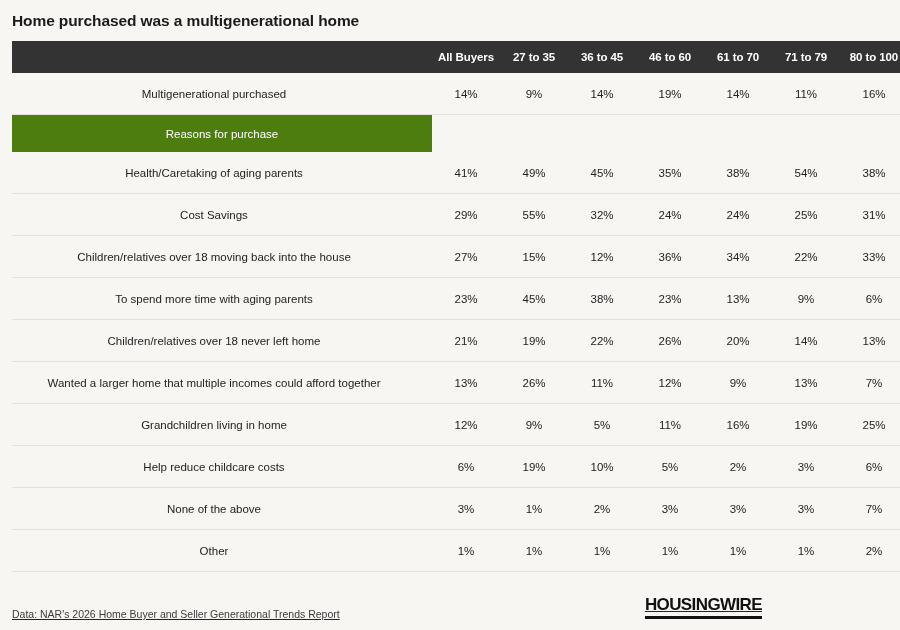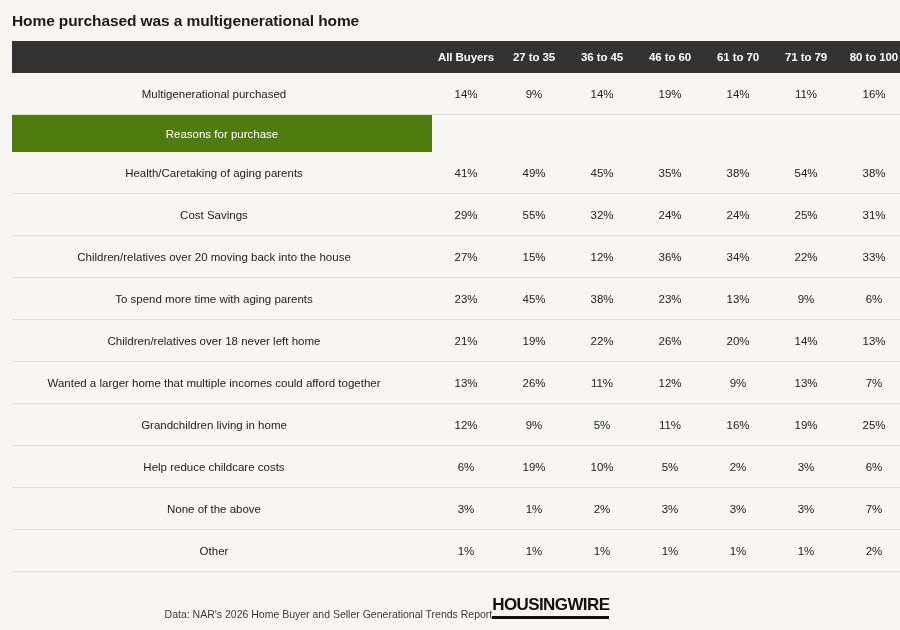--- a/index.html
+++ b/index.html
@@ -84,23 +84,24 @@
   tr.section td.label {
     text-align: center;
     padding-right: 0;
   }
   tr.section td.blank {
     background: #f7f6f2;
   }
   .footer {
     display: flex;
     align-items: flex-end;
-    justify-content: center;
+    justify-content: space-between;
     padding: 10px 0 10px 0;
     margin-top: auto;
+    text-decoration: underline;
   }
   .source {
     font-size: 10.5px;
     color: #3b3b3b;
   }
   .logo {
     font-size: 17px;
     font-weight: bold;
     letter-spacing: -0.6px;
     color: #111111;
@@ -185,21 +186,21 @@
         <td>29%</td>
         <td>55%</td>
         <td>32%</td>
         <td>24%</td>
         <td>24%</td>
         <td>25%</td>
         <td>31%</td>
       </tr>
 
       <tr>
-        <td class="label">Children/relatives over 20 moving back into the house</td>
+        <td class="label">Children/relatives over 18 moving back into the house</td>
         <td>27%</td>
         <td>15%</td>
         <td>12%</td>
         <td>36%</td>
         <td>34%</td>
         <td>22%</td>
         <td>33%</td>
       </tr>
 
       <tr>

